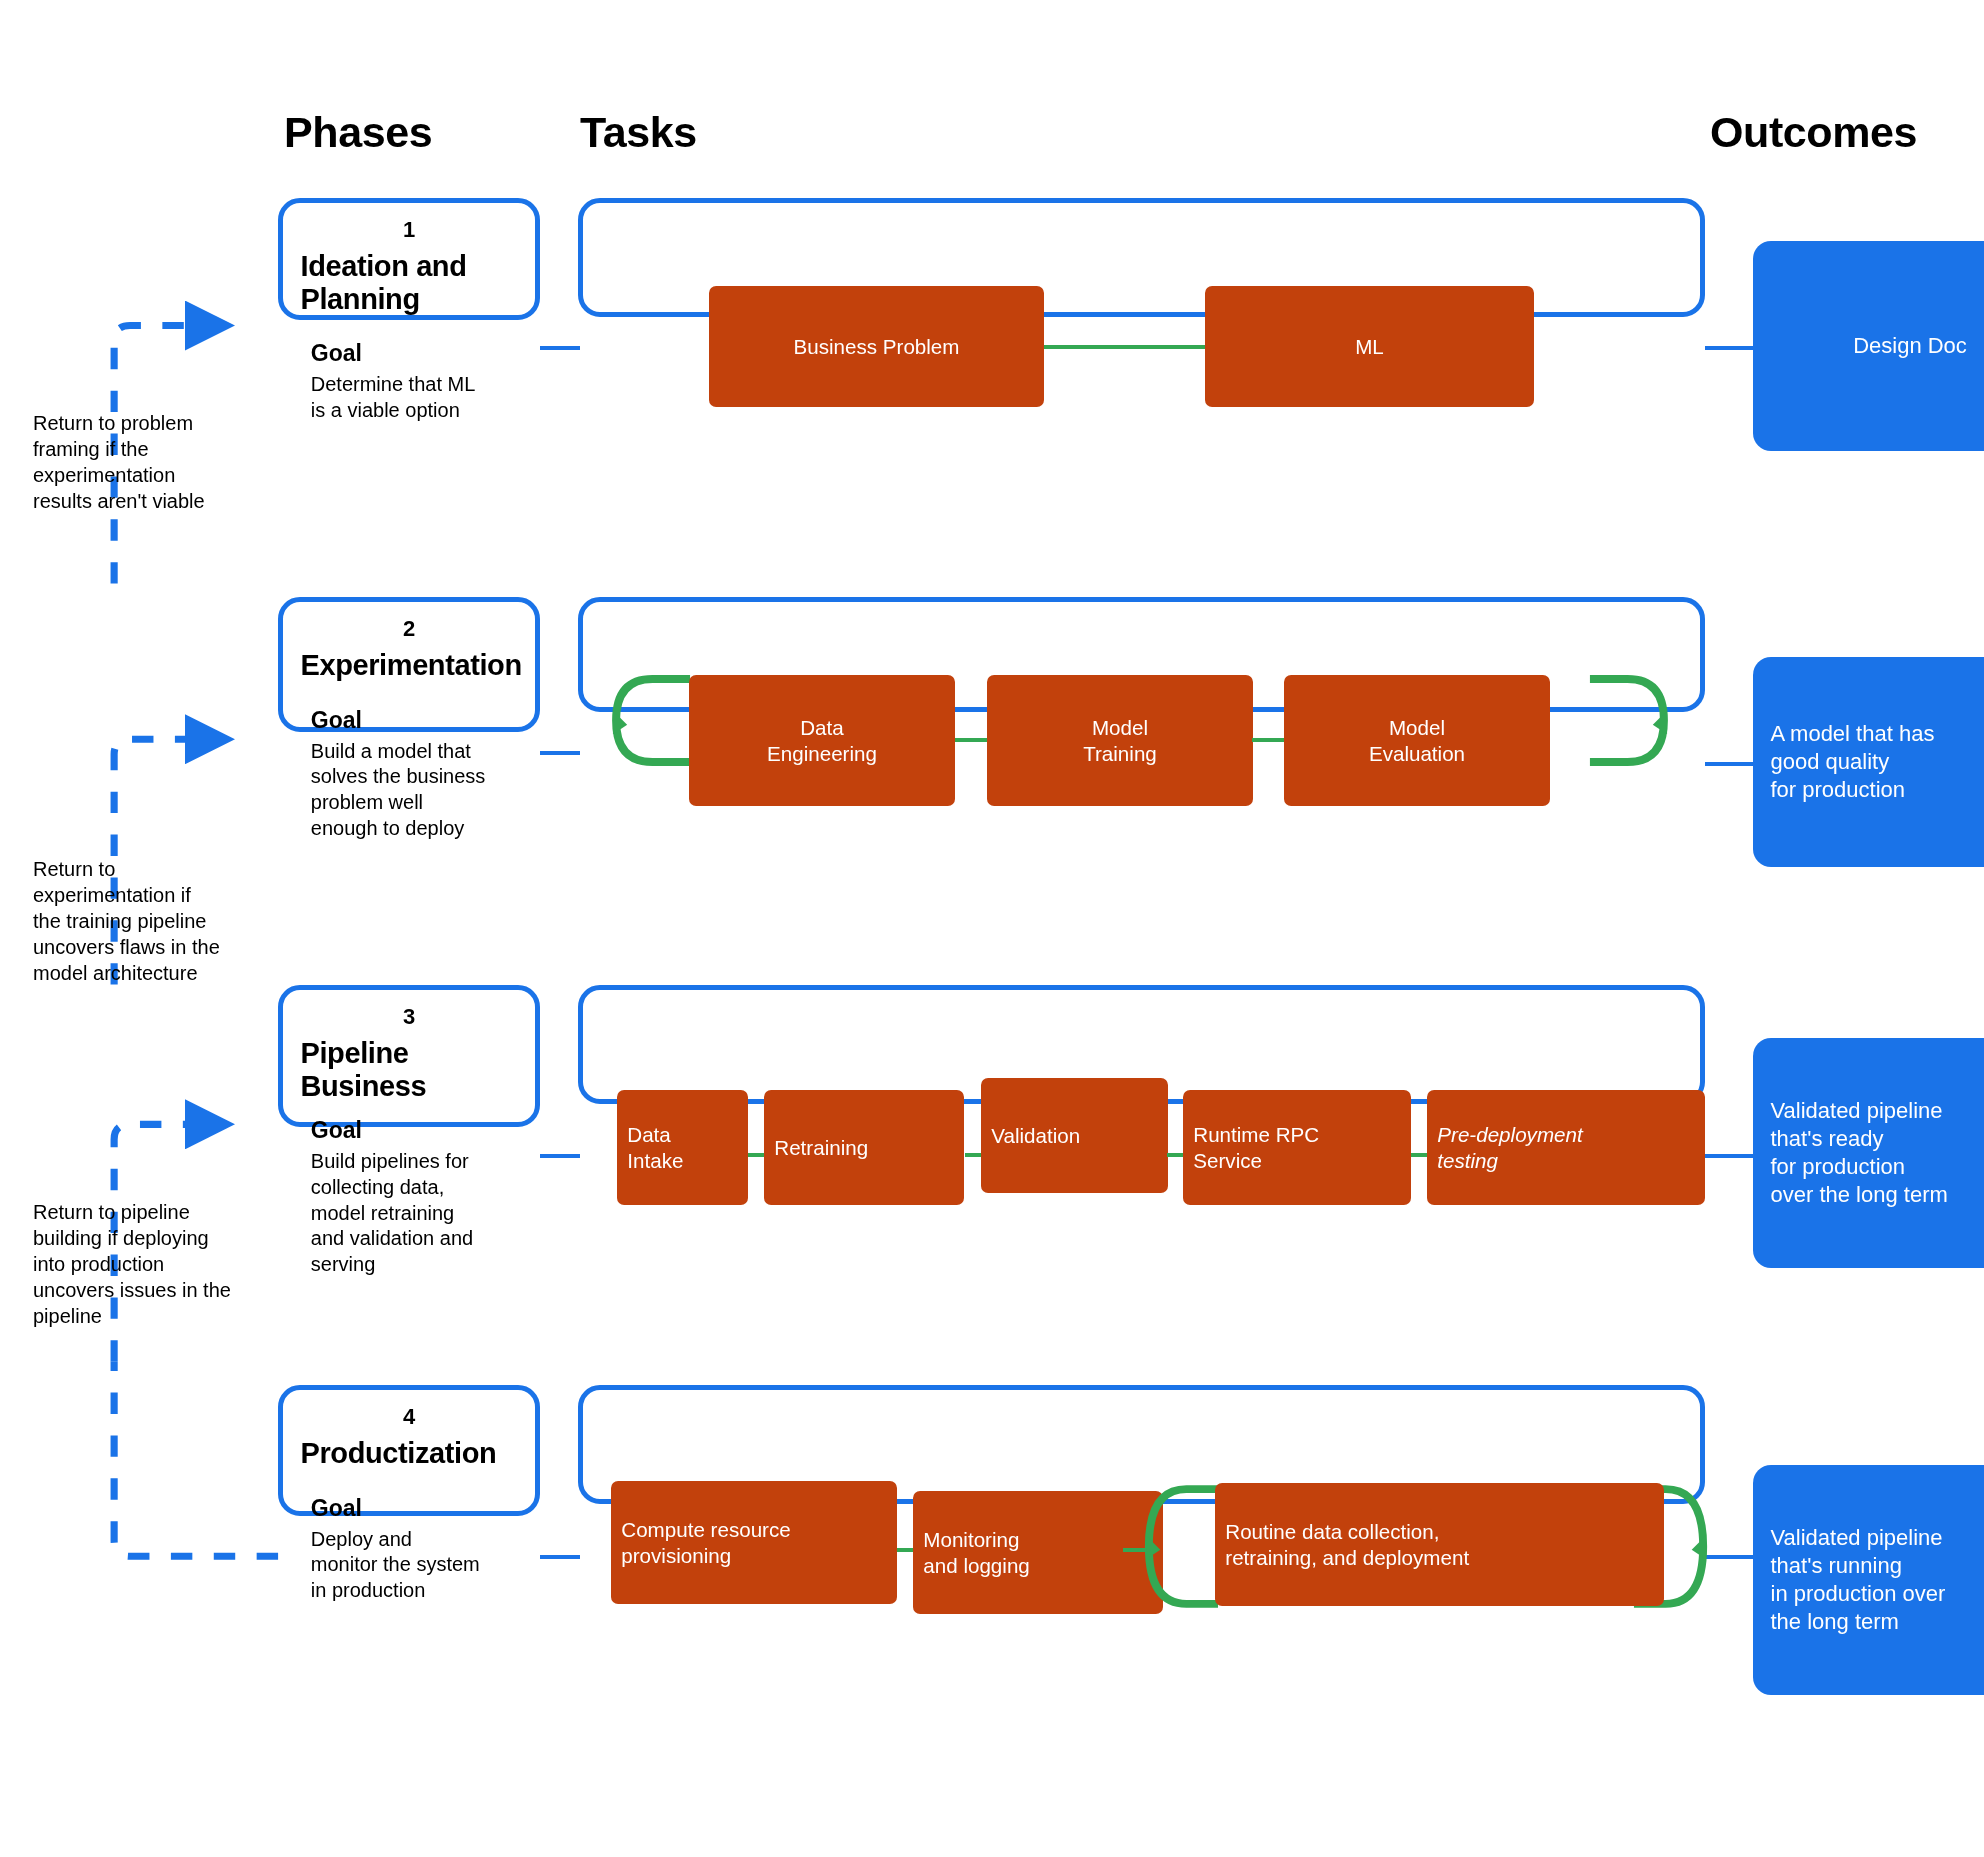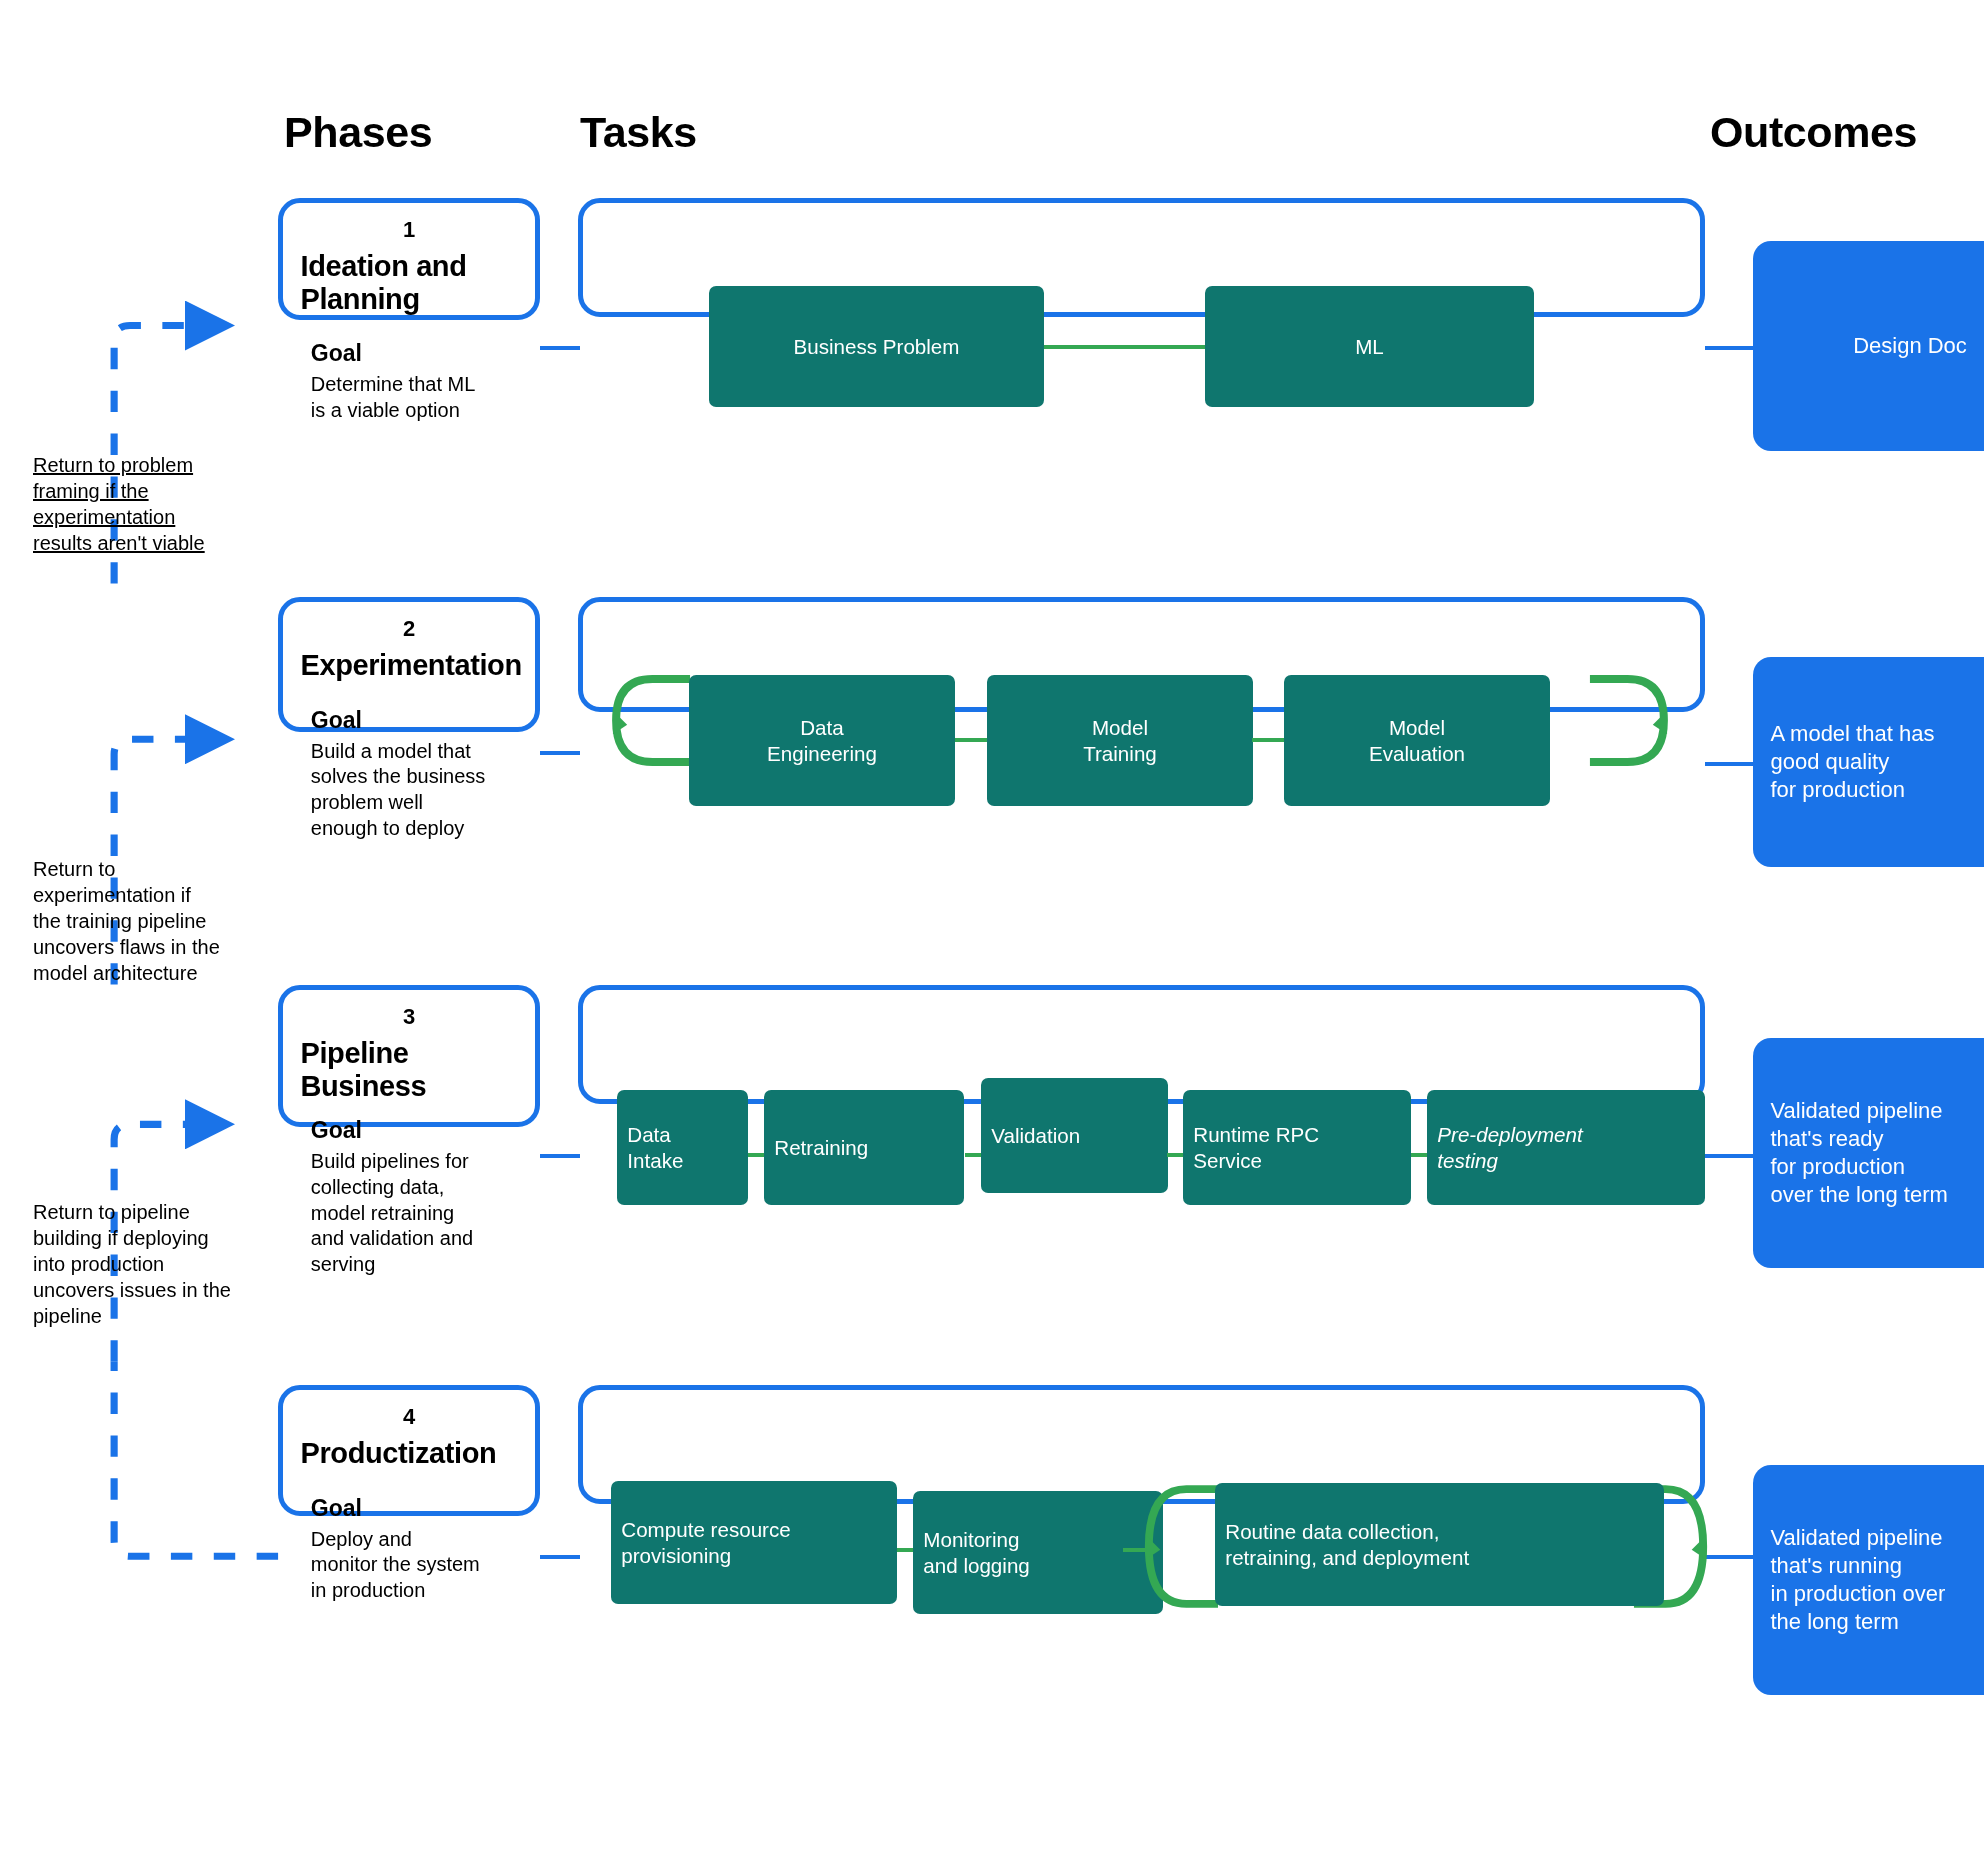--- a/index.html
+++ b/index.html
@@ -46,21 +46,21 @@
     position:absolute;left:578px;width:1127px;
     box-sizing:border-box;border:5.6px solid #1a73e8;border-radius:22px;background:#fff;
   }
   #tasks-1{top:198px;height:119px;}
   #tasks-2{top:597px;height:115px;}
   #tasks-3{top:985px;height:119px;}
   #tasks-4{top:1385px;height:119px;}
 
   
   .chip{
-    position:absolute;background:#0f766e;color:#fff;border-radius:7.1px;
+    position:absolute;background:#c2410c;color:#fff;border-radius:7.1px;
     display:flex;align-items:center;box-sizing:border-box;
     font-size:20.6px;line-height:1.22;padding:0 10.3px;
   }
   .chip.center{justify-content:center;text-align:center;}
   .chip-link{position:absolute;background:#34a853;height:3.6px;}
 
   
   .loop-svg{position:absolute;}
 
   
@@ -71,21 +71,21 @@
   }
   .outcome.center{justify-content:center;text-align:center;}
 
   
   .stub{position:absolute;background:#1a73e8;height:3.6px;}
 
   
   .note{
     position:absolute;font-size:20px;color:#000;line-height:1.30;white-space:pre-line;
   }
-  #note-1{left:33px;top:452px;width:238px;text-decoration:underline;}
+  #note-1{left:33px;top:410px;width:238px;}
   #note-2{left:33px;top:856px;width:246px;}
   #note-3{left:33px;top:1199px;width:254px;}
 
   
   #routes{position:absolute;left:0;top:0;width:2253px;height:1858px;pointer-events:none;}
 </style>
 </head>
 <body>
 
 <div id="stage">

